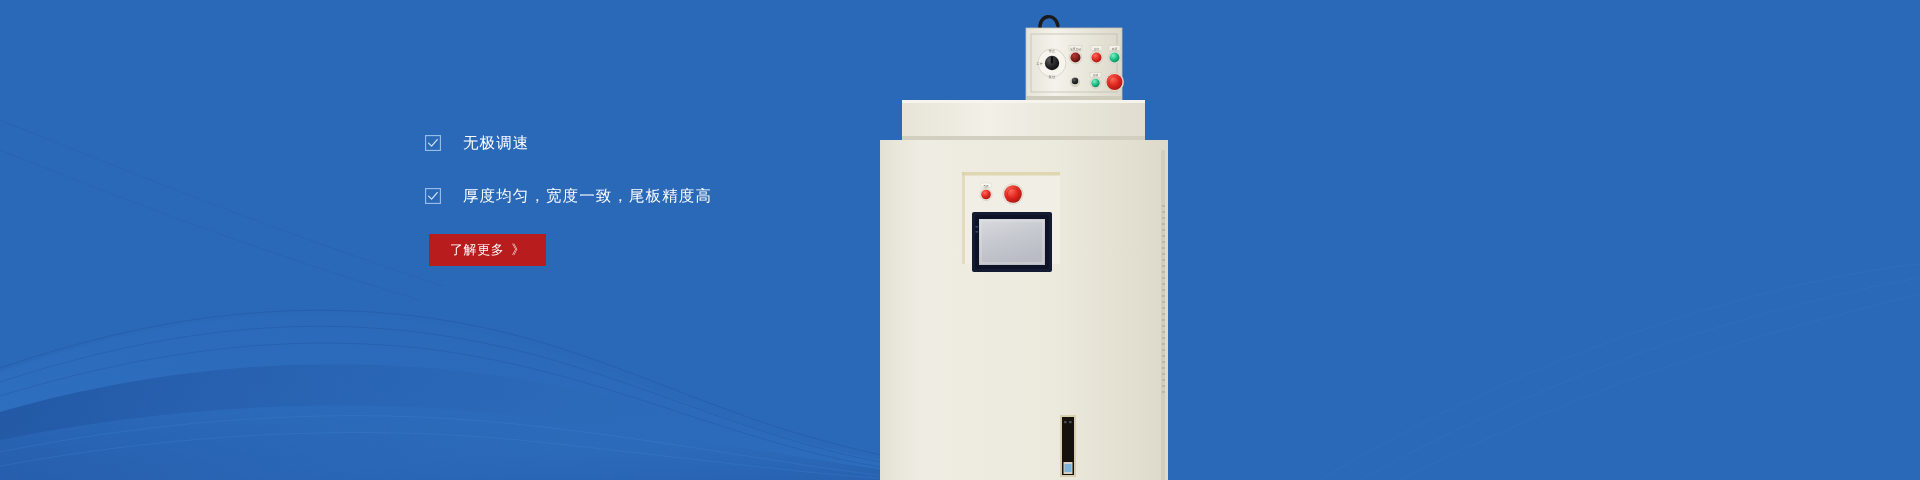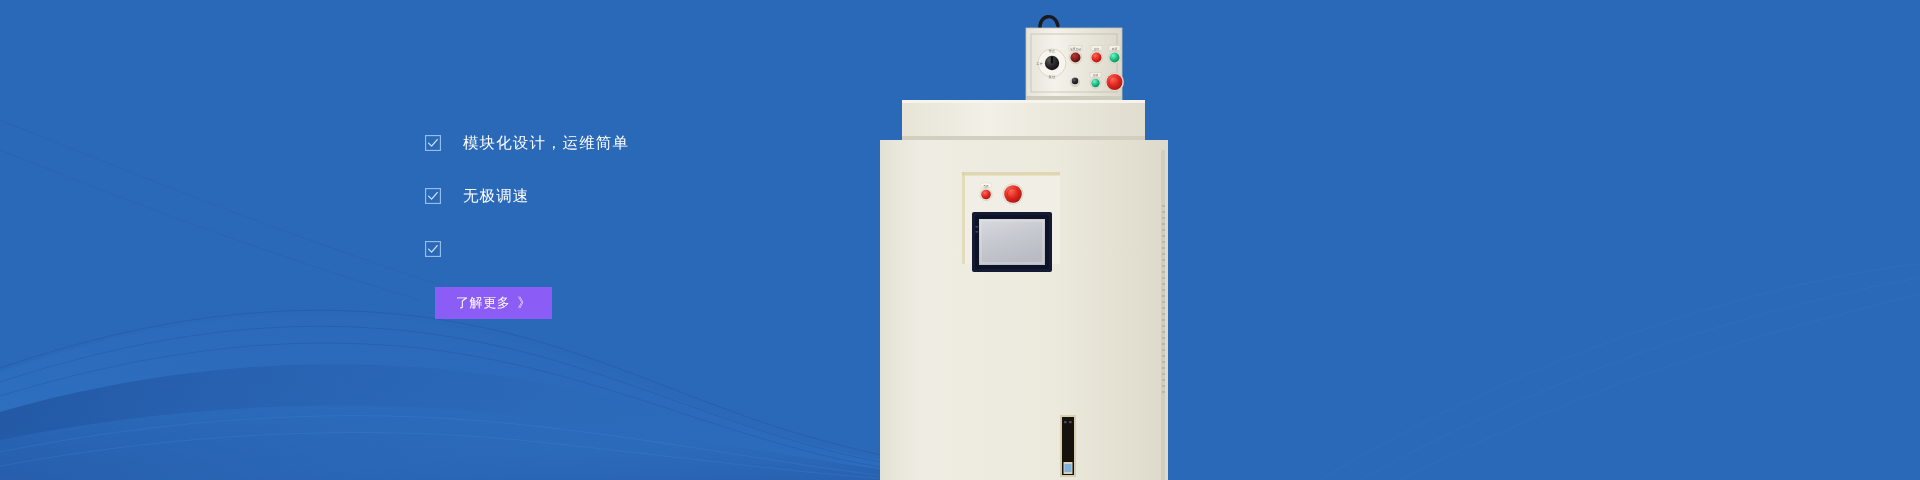--- a/index.html
+++ b/index.html
@@ -54,23 +54,23 @@
     font-size:15.5px;
     letter-spacing:1.1px;
     line-height:1;
     white-space:nowrap;
   }
   .cta {
     display:inline-flex;
     align-items:center;
     justify-content:center;
     margin-top:22px;
-    margin-left:10px;
+    margin-left:4px;
     width:117px; height:32px;
-    background:#8b5cf6;
+    background:#b91c1c;
     color:#ffffff;
     font-size:13px;
     letter-spacing:0.6px;
     border:none;
     cursor:pointer;
     text-decoration:none;
   }
   .cta .chev { margin-left:7px; font-size:13px; opacity:.92; }
 
   
@@ -131,41 +131,35 @@
       <path d="M0,150 C120,198 260,252 420,300"></path>
       <path d="M0,120 C130,172 276,232 444,286"></path>
     </g>
   </svg>
 
   <div class="content">
 
 
     <ul class="feature-list" style="list-style:none;">
 
-      <li class="feature-row" style="margin-top:0;">
-        <svg class="check-icon" viewBox="0 0 16 16" xmlns="http://www.w3.org/2000/svg">
-          <rect x="0.6" y="0.6" width="14.8" height="14.8" fill="none" stroke="#9cc2ec" stroke-width="1.1"></rect>
-          <path d="M3.6 8.1 L6.6 11.1 L12.2 4.6" fill="none" stroke="#cfe1f7" stroke-width="1.3" stroke-linecap="round" stroke-linejoin="round"></path>
-        </svg>
-        <span class="feature-text">模块化设计，运维简单</span>
-      </li>
 
       <li class="feature-row" style="margin-top:20px;">
         <svg class="check-icon" viewBox="0 0 16 16" xmlns="http://www.w3.org/2000/svg">
           <rect x="0.6" y="0.6" width="14.8" height="14.8" fill="none" stroke="#9cc2ec" stroke-width="1.1"></rect>
           <path d="M3.6 8.1 L6.6 11.1 L12.2 4.6" fill="none" stroke="#cfe1f7" stroke-width="1.3" stroke-linecap="round" stroke-linejoin="round"></path>
         </svg>
         <span class="feature-text">无极调速</span>
       </li>
 
       <li class="feature-row" style="margin-top:20px;">
         <svg class="check-icon" viewBox="0 0 16 16" xmlns="http://www.w3.org/2000/svg">
           <rect x="0.6" y="0.6" width="14.8" height="14.8" fill="none" stroke="#9cc2ec" stroke-width="1.1"></rect>
           <path d="M3.6 8.1 L6.6 11.1 L12.2 4.6" fill="none" stroke="#cfe1f7" stroke-width="1.3" stroke-linecap="round" stroke-linejoin="round"></path>
         </svg>
+        <span class="feature-text">厚度均匀，宽度一致，尾板精度高</span>
       </li>
     </ul>
 
     <a class="cta" href="#">
       <span>了解更多</span>
       <span class="chev">》</span>
     </a>
   </div>
 
   <svg class="machine" viewBox="0 0 320 480" preserveAspectRatio="none" xmlns="http://www.w3.org/2000/svg">

